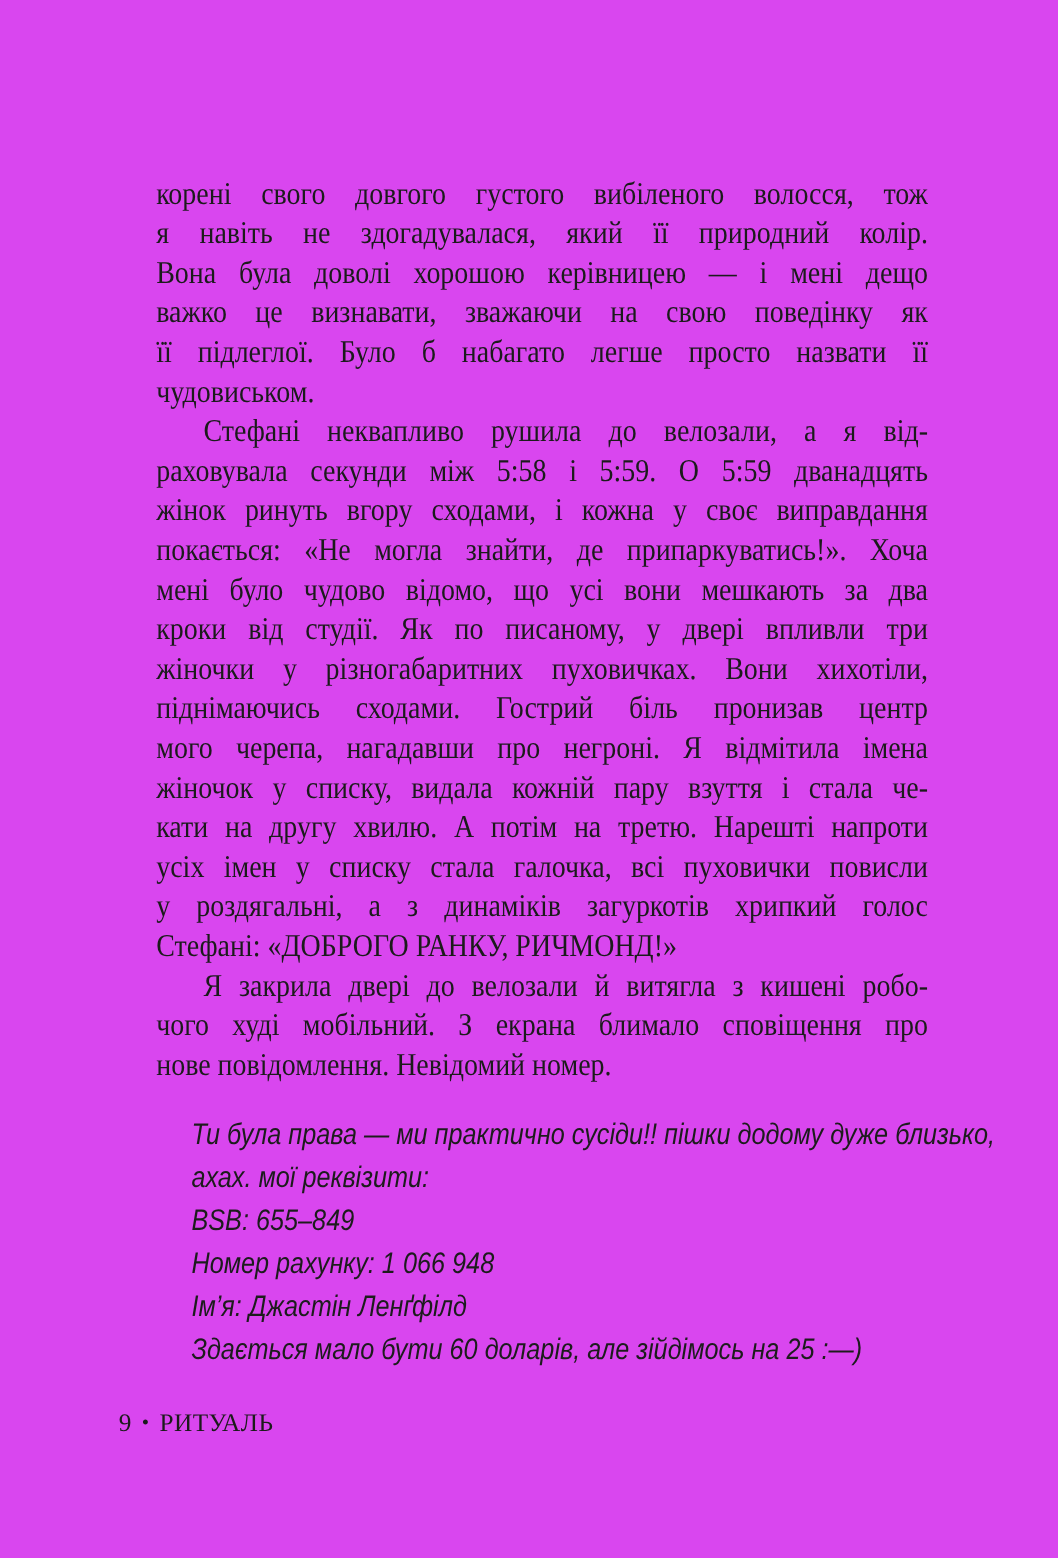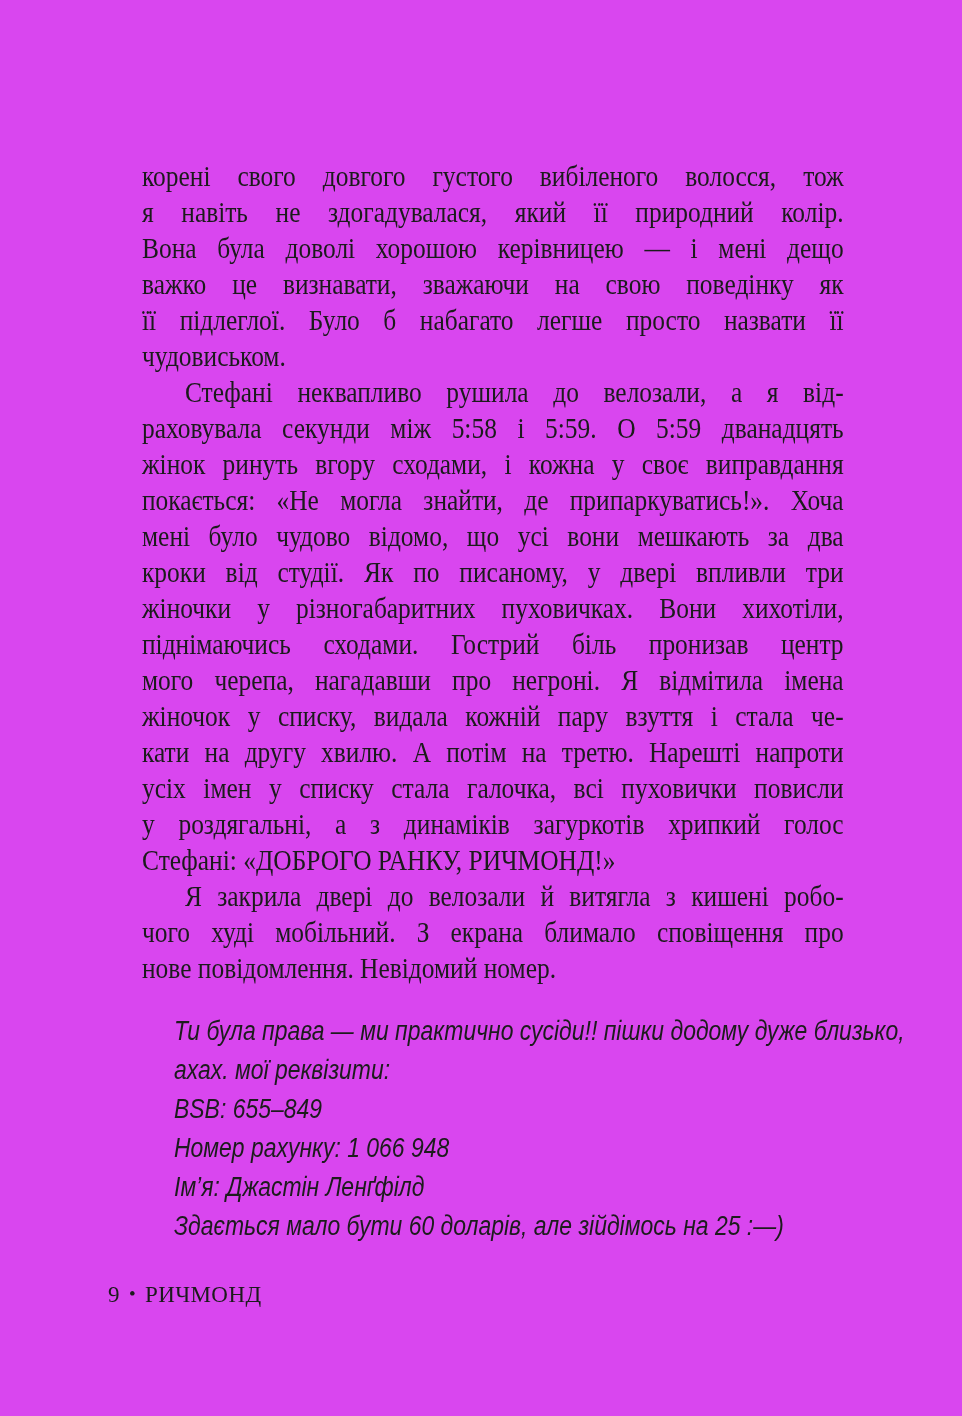--- a/index.html
+++ b/index.html
@@ -103,16 +103,16 @@
   <div class="msg">
     <div class="ln">Ти була права — ми практично сусіди!! пішки додому дуже близько,</div>
     <div class="ln">ахах. мої реквізити:</div>
     <div class="ln">BSB: 655–849</div>
     <div class="ln">Номер рахунку: 1 066 948</div>
     <div class="ln">Ім’я: Джастін Ленґфілд</div>
     <div class="ln">Здається мало бути 60 доларів, але зійдімось на 25 :—)</div>
   </div>
 
   <div class="footer">
-    <span>9</span><span class="sep">•</span><span>РИЧМОНД</span>
+    <span>9</span><span class="sep">•</span><span>РИТУАЛЬ</span>
   </div>
 
 </div>
 
 </body></html>

